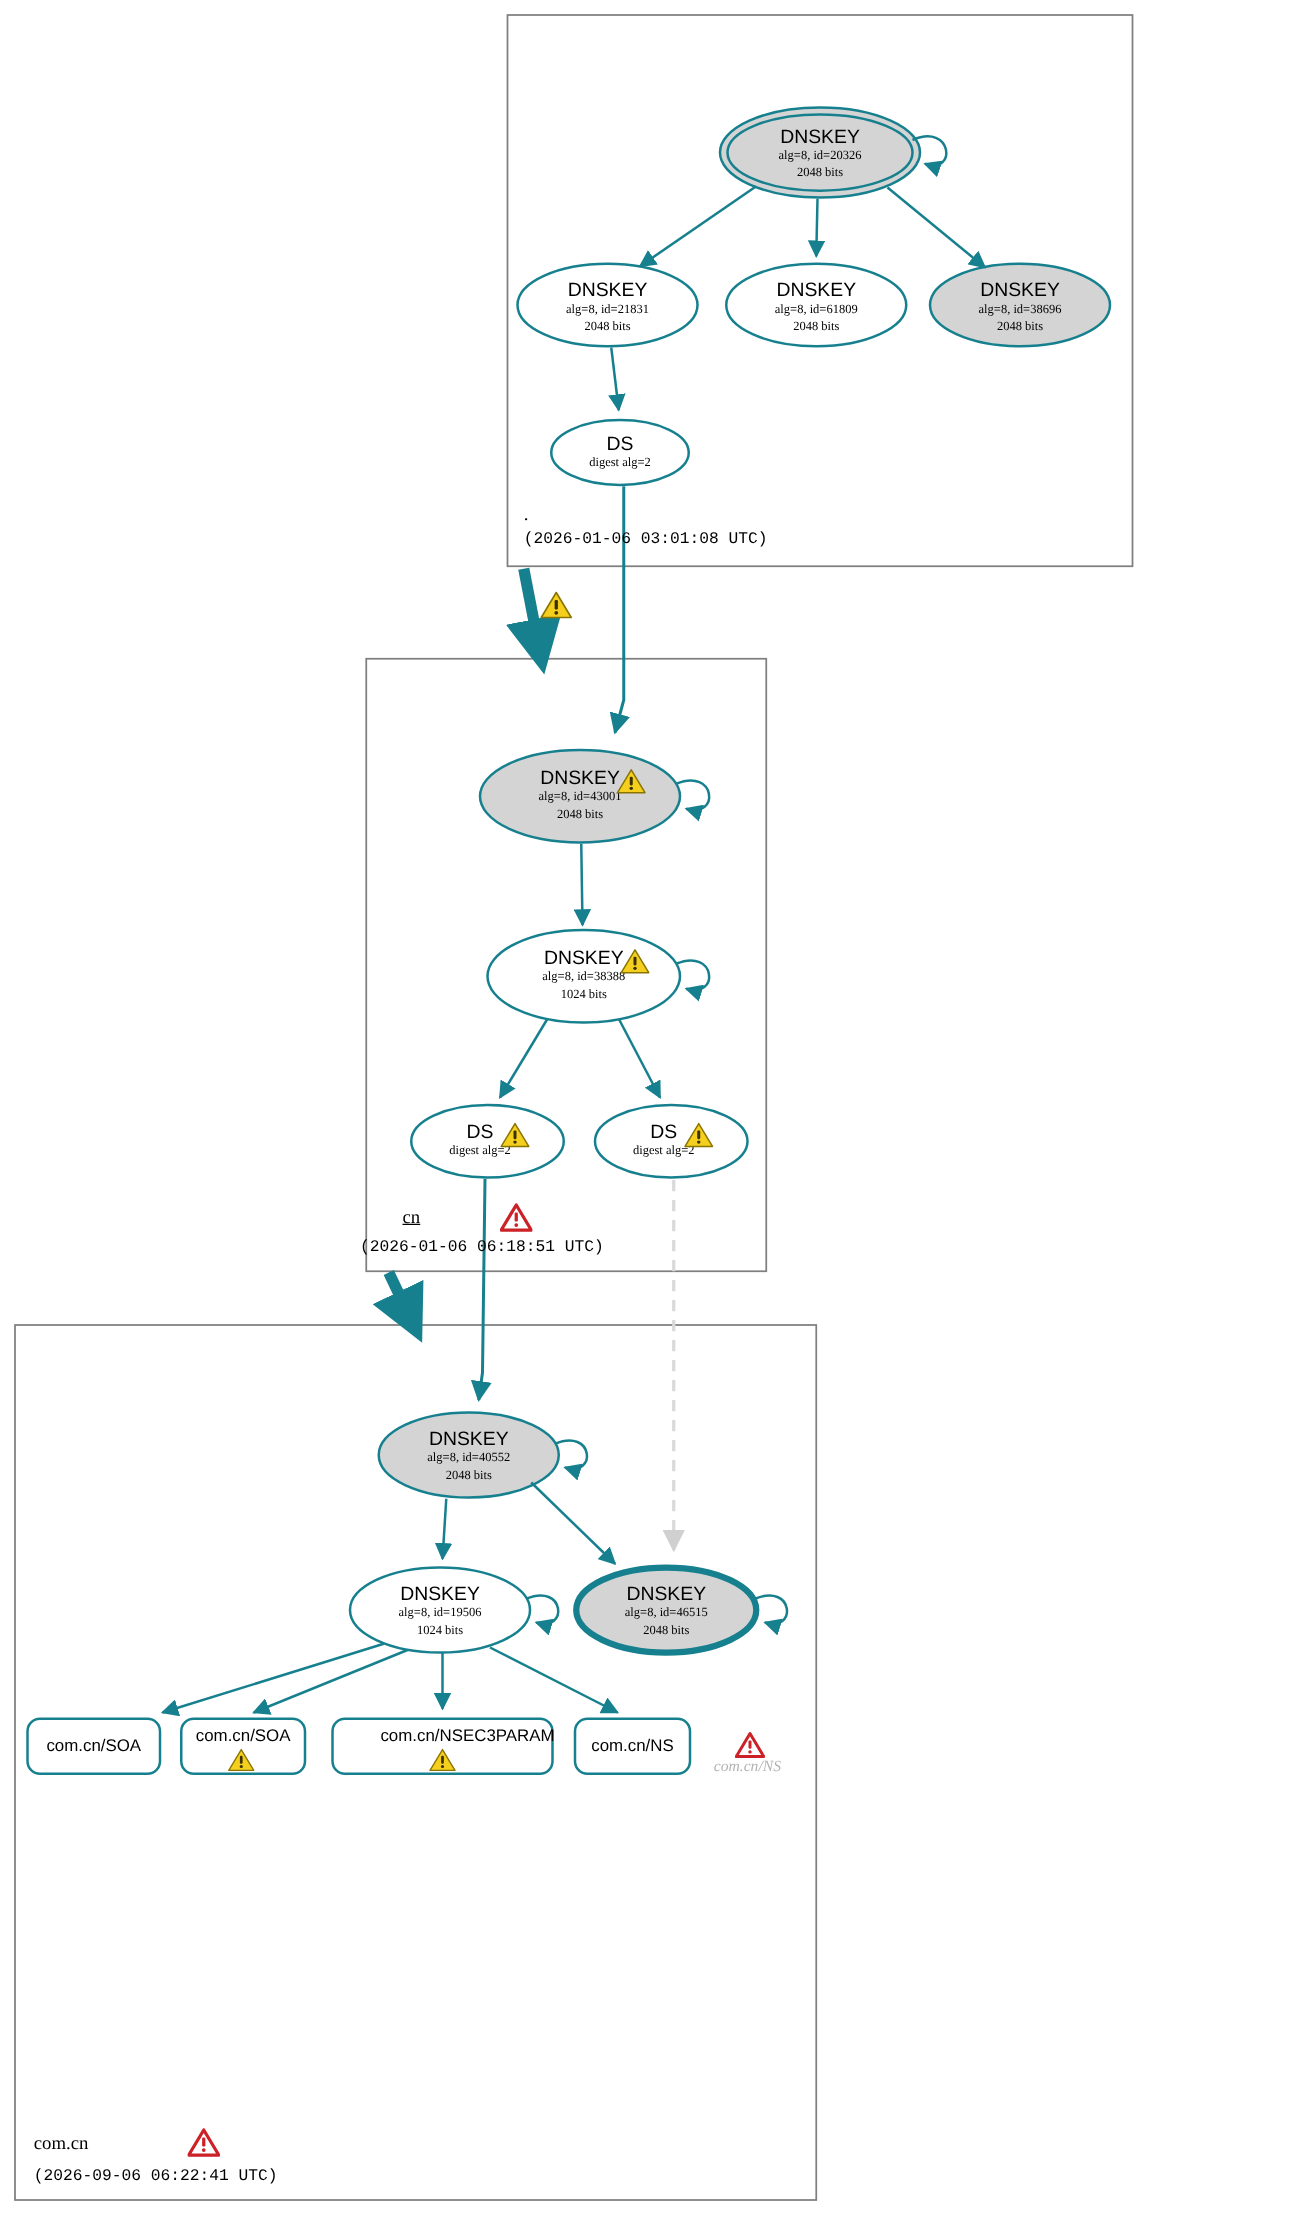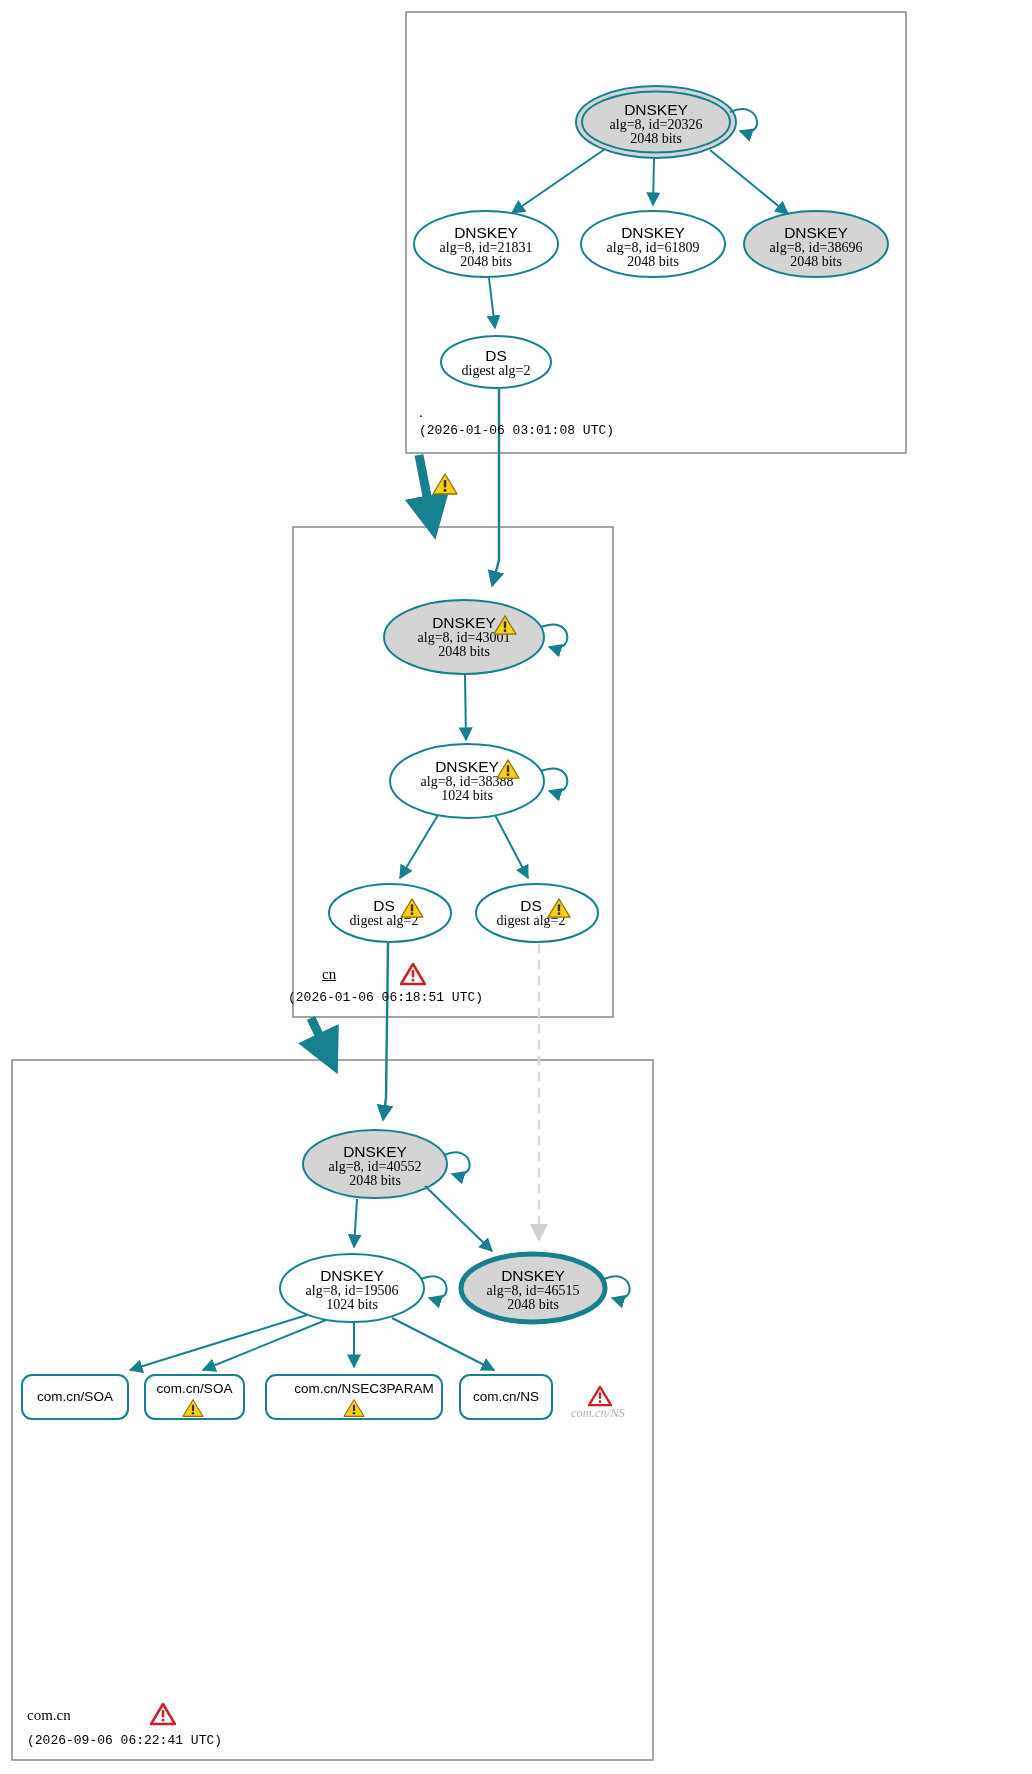--- a/index.html
+++ b/index.html
@@ -11,21 +11,21 @@
   #stage{position:absolute;left:0;top:0;width:1032px;height:1774px;border-radius:21px;}
   svg#canvas{position:absolute;left:0;top:0;width:1032px;height:1774px;}
 
   
   .lbl{position:absolute;white-space:nowrap;color:#000;}
   .zone-name{font-family:"Liberation Serif", serif;font-size:15px;}
   .zone-time{font-family:Liberation Mono, monospace;font-size:13px;}
 
   .node-text{position:absolute;text-align:center;white-space:nowrap;pointer-events:none;}
   .nt-title{font-family:"Liberation Sans", sans-serif;font-size:15.5px;color:#000;line-height:17px;}
-  .nt-sub{font-family:"Liberation Serif", serif;font-size:14px;color:#000;line-height:14px;}
+  .nt-sub{font-family:"Liberation Serif", serif;font-size:10px;color:#000;line-height:14px;}
 
   .rrbox-text{font-family:"Liberation Sans", sans-serif;font-size:13.5px;color:#000;text-align:center;}
   .err-label{font-family:"Liberation Serif", serif;font-style:italic;font-size:12.5px;color:#b3b3b3;white-space:nowrap;position:absolute;}
 
   .warn-ico, .err-ico{position:absolute;}
 </style>
 </head>
 <body>
 
 <div id="stage">
@@ -220,21 +220,21 @@
 
   <div class="rrbox-text" style="position:absolute;left:22px;top:1389px;width:106px;">com.cn/SOA</div>
 
   <div class="rrbox-text" style="position:absolute;left:145px;top:1381px;width:99px;">com.cn/SOA</div>
   <svg class="warn-ico" style="left:182px;top:1398px;" width="22" height="20" viewBox="0 0 26 24">
     <path d="M13 2 L25 22 L1 22 Z" fill="#f5cf1e" stroke="#8a7400" stroke-width="1.3" stroke-linejoin="round"></path>
     <rect x="11.7" y="8" width="2.6" height="7.6" fill="#3a3000" rx="1"></rect>
     <circle cx="13" cy="18.2" r="1.5" fill="#3a3000"></circle>
   </svg>
 
-  <div class="rrbox-text" style="position:absolute;left:268px;top:1381px;width:192px;">com.cn/NSEC3PARAM</div>
+  <div class="rrbox-text" style="position:absolute;left:278px;top:1381px;width:192px;">com.cn/NSEC3PARAM</div>
   <svg class="warn-ico" style="left:343px;top:1398px;" width="22" height="20" viewBox="0 0 26 24">
     <path d="M13 2 L25 22 L1 22 Z" fill="#f5cf1e" stroke="#8a7400" stroke-width="1.3" stroke-linejoin="round"></path>
     <rect x="11.7" y="8" width="2.6" height="7.6" fill="#3a3000" rx="1"></rect>
     <circle cx="13" cy="18.2" r="1.5" fill="#3a3000"></circle>
   </svg>
 
   <div class="rrbox-text" style="position:absolute;left:460px;top:1389px;width:92px;">com.cn/NS</div>
 
   <svg class="err-ico" style="left:588px;top:1385px;" width="24" height="22" viewBox="0 0 26 24">
     <path d="M13 2 L25 22 L1 22 Z" fill="#ffffff" stroke="#cc2127" stroke-width="2.6" stroke-linejoin="round"></path>

